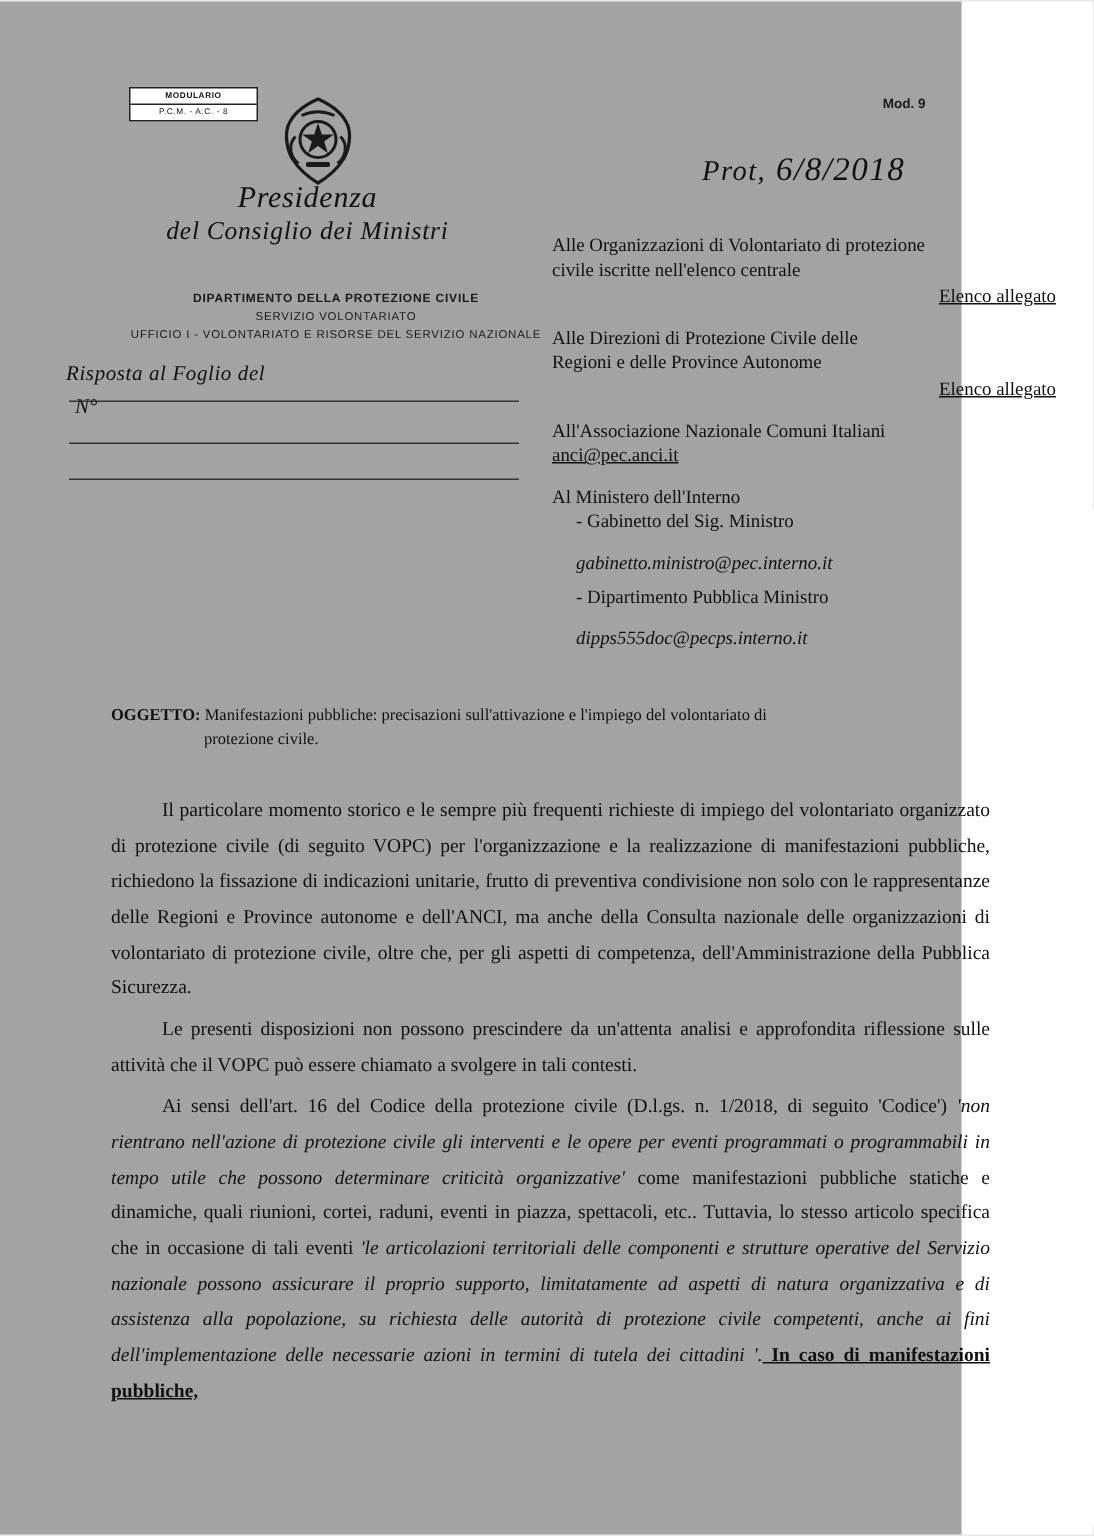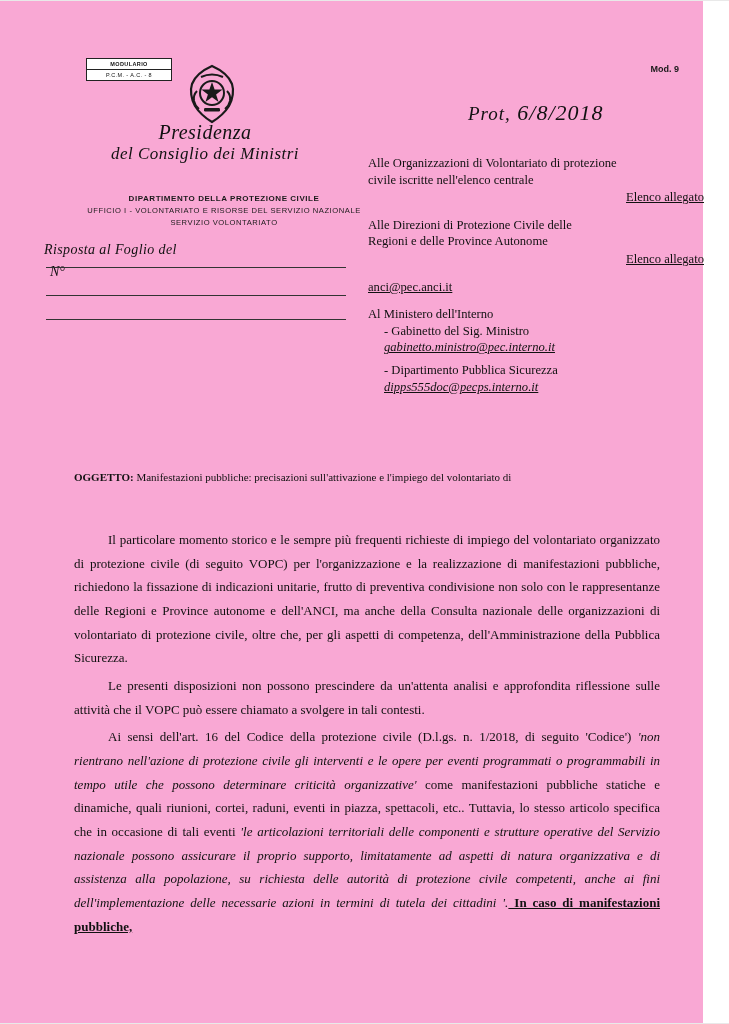--- a/index.html
+++ b/index.html
@@ -10,23 +10,23 @@
   body {
     width: 729px;
     height: 1024px;
     position: relative;
     font-family: "Liberation Serif", serif;
     color: #111;
     overflow: hidden;
   }
   .page {
     position: relative;
-    width: 703px;
+    width: 641px;
     height: 1024px;
-    background: #f9a8d4;
+    background: #a3a3a3;
   }
 
   
   .modulario-box {
     position: absolute;
     left: 86px;
     top: 58px;
     width: 84px;
     border: 1px solid #222;
     text-align: center;
@@ -162,23 +162,23 @@
     display: block;
     margin-top: 1px;
   }
   .addr-sub {
     display: block;
     margin-left: 16px;
   }
   .addr-mail {
     display: block;
     font-style: italic;
-    text-decoration: underline;
     margin-left: 16px;
     word-break: break-all;
+    margin-top: 11px;
   }
   .addr-plain-mail {
     display: block;
     text-decoration: underline;
   }
 
   
   .subject {
     position: absolute;
     left: 74px;
@@ -252,22 +252,22 @@
     </svg>
   </div>
 
   <div class="pcm-title">
     <div class="t1">Presidenza</div>
     <div class="t2">del Consiglio dei Ministri</div>
   </div>
 
   <div class="dept-lines">
     <div class="d1">DIPARTIMENTO DELLA PROTEZIONE CIVILE</div>
+    <div>SERVIZIO VOLONTARIATO</div>
     <div>UFFICIO I - VOLONTARIATO E RISORSE DEL SERVIZIO NAZIONALE</div>
-    <div>SERVIZIO VOLONTARIATO</div>
   </div>
 
   <div class="proto">
     <div class="underline-long u1"></div>
     <div class="row r2">
       <span>Risposta al Foglio del</span>
     </div>
     <div class="underline-long u2"></div>
     <div class="row r3">
       <span>N°</span>
@@ -288,36 +288,38 @@
       <span class="addr-right">Elenco allegato</span>
     </div>
 
     <div class="addr-group">
       <span class="line">Alle Direzioni di Protezione Civile delle</span>
       <span class="line">Regioni e delle Province Autonome</span>
       <span class="addr-right">Elenco allegato</span>
     </div>
 
     <div class="addr-group">
+      <span class="line">All'Associazione Nazionale Comuni Italiani</span>
       <span class="addr-plain-mail">anci@pec.anci.it</span>
     </div>
 
     <div class="addr-group">
       <span class="line">Al Ministero dell'Interno</span>
       <span class="addr-sub">- Gabinetto del Sig. Ministro</span>
       <span class="addr-mail">gabinetto.ministro@pec.interno.it</span>
-      <span class="addr-sub" style="margin-top:6px;">- Dipartimento Pubblica Sicurezza</span>
+      <span class="addr-sub" style="margin-top:6px;">- Dipartimento Pubblica Ministro</span>
       <span class="addr-mail">dipps555doc@pecps.interno.it</span>
     </div>
 
   </div>
 
   <div class="subject">
     <span class="lbl">OGGETTO:</span>
     <span>Manifestazioni pubbliche: precisazioni sull'attivazione e l'impiego del volontariato di</span>
+    <span class="subj-second">protezione civile.</span>
   </div>
 
   <div class="body">
     <p>Il particolare momento storico e le sempre più frequenti richieste di impiego del volontariato organizzato di protezione civile (di seguito VOPC) per l'organizzazione e la realizzazione di manifestazioni pubbliche, richiedono la fissazione di indicazioni unitarie, frutto di preventiva condivisione non solo con le rappresentanze delle Regioni e Province autonome e dell'ANCI, ma anche della Consulta nazionale delle organizzazioni di volontariato di protezione civile, oltre che, per gli aspetti di competenza, dell'Amministrazione della Pubblica Sicurezza.</p>
     <p>Le presenti disposizioni non possono prescindere da un'attenta analisi e approfondita riflessione sulle attività che il VOPC può essere chiamato a svolgere in tali contesti.</p>
     <p>
       <span>Ai sensi dell'art. 16 del Codice della protezione civile (D.l.gs. n. 1/2018, di seguito 'Codice') </span><em>'non rientrano nell'azione di protezione civile gli interventi  e le opere per eventi programmati o programmabili in  tempo  utile  che possono determinare criticità organizzative'</em><span> come manifestazioni pubbliche statiche e dinamiche, quali riunioni, cortei, raduni, eventi in piazza, spettacoli, etc.. Tuttavia, lo stesso articolo specifica che in occasione di tali eventi </span><em>'le articolazioni territoriali delle componenti e strutture operative del Servizio nazionale possono assicurare il proprio supporto, limitatamente ad aspetti di natura organizzativa e di assistenza alla popolazione, su richiesta delle autorità di protezione civile competenti, anche ai fini dell'implementazione delle  necessarie azioni in termini di tutela dei cittadini '.</em><span class="bold-ul"> In caso di manifestazioni pubbliche,</span>
     </p>
   </div>
 

